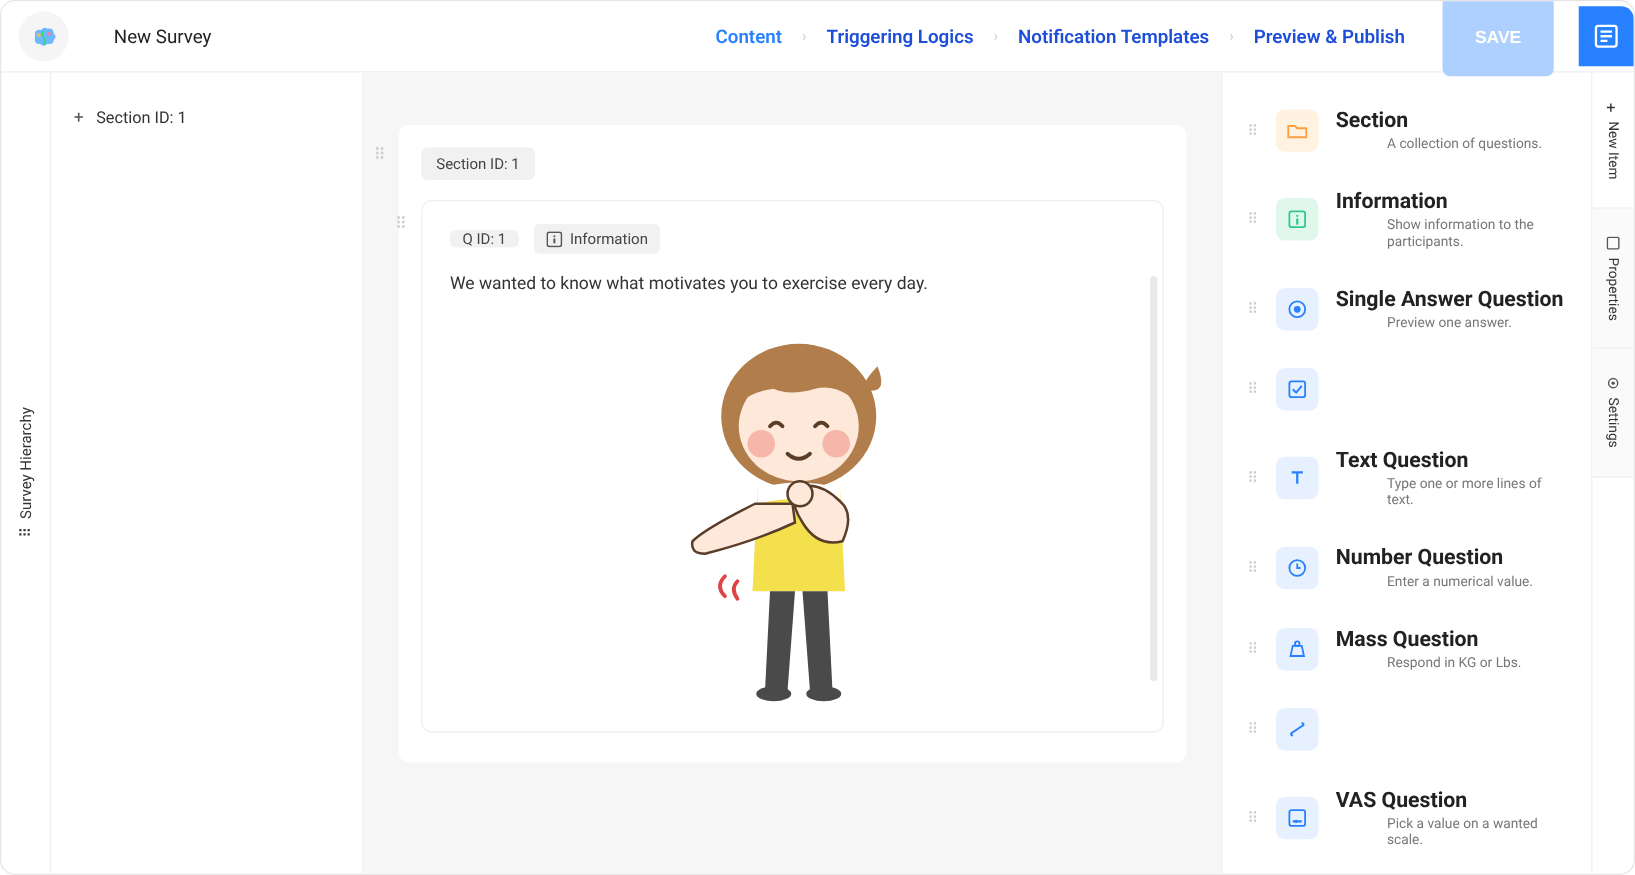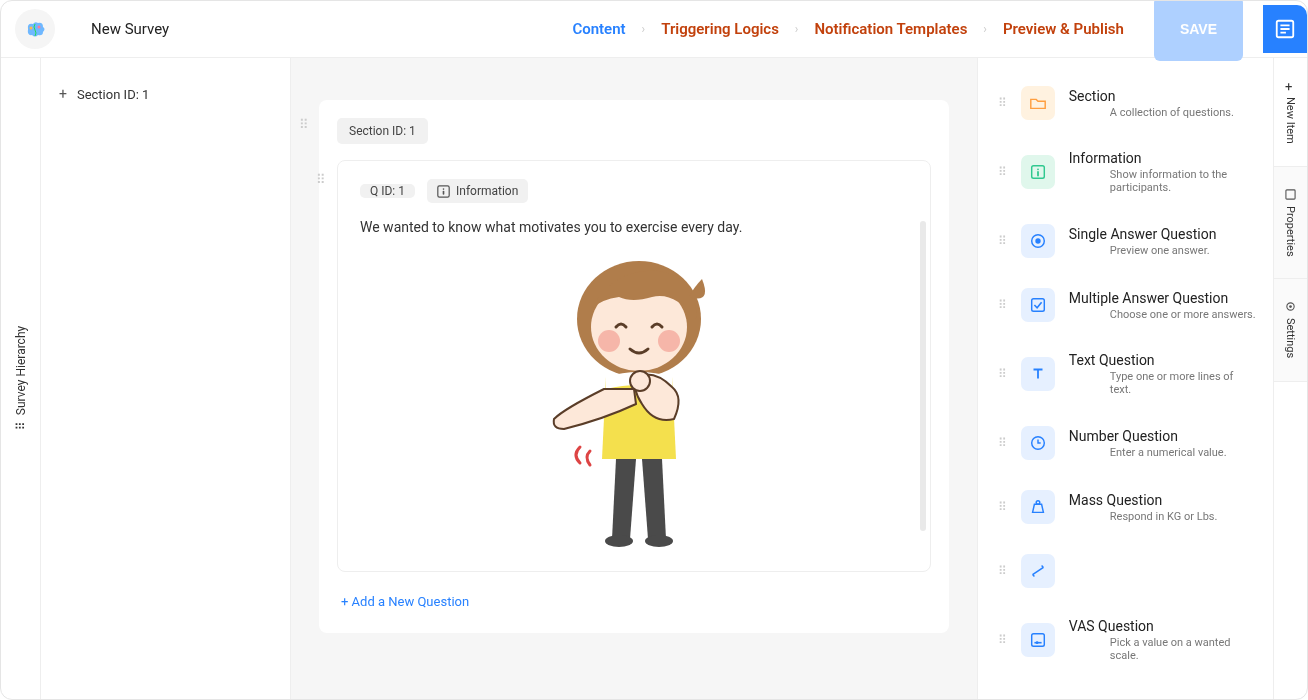--- a/index.html
+++ b/index.html
@@ -5,21 +5,21 @@
   * { box-sizing: border-box; margin: 0; padding: 0; }
   html, body { width: 1308px; height: 700px; overflow: hidden; font-family: -apple-system, BlinkMacSystemFont, 'Segoe UI', Roboto, sans-serif; }
   body { display: flex; flex-direction: column; background: #fff; border-radius: 12px; border: 1px solid #e5e5e5; }
 
   
   .header { display: flex; align-items: center; height: 57px; border-bottom: 1px solid #eee; padding: 0 0 0 14px; }
   .logo { width: 40px; height: 40px; border-radius: 50%; background: #f5f5f5; display: flex; align-items: center; justify-content: center; margin-right: 36px; }
   .logo svg { width: 24px; height: 18px; }
   .survey-title { font-size: 15px; color: #222; }
   .header-tabs { margin-left: auto; display: flex; align-items: center; gap: 0; }
-  .header-tab { font-size: 15px; font-weight: 600; color: #c2410c; padding: 0 16px; cursor: pointer; }
+  .header-tab { font-size: 15px; font-weight: 600; color: #1d4ed8; padding: 0 16px; cursor: pointer; }
   .header-tab.active { color: #2781ff; }
   .tab-sep { color: #ccc; font-size: 12px; }
   .save-btn { margin-left: 14px; background: #aed0ff; color: #fff; font-weight: 700; border: none; border-radius: 6px; padding: 24px 26px; font-size: 14px; cursor: pointer; }
   .right-panel-toggle { margin-left: 20px; width: 44px; height: 48px; background: #2781ff; border-radius: 0 10px 0 0; display: flex; align-items: center; justify-content: center; cursor: pointer; }
   .right-panel-toggle svg { width: 22px; height: 22px; stroke: #fff; fill: none; }
 
   
   .main { flex: 1; display: flex; overflow: hidden; }
 
   
@@ -36,36 +36,36 @@
   .drag-handle { color: #ccc; cursor: grab; font-size: 13px; line-height: 1; user-select: none; }
   .section-drag { position: absolute; left: 8px; top: 60px; }
   .card { background: #fff; border-radius: 8px; padding: 18px 18px 24px 18px; position: relative; }
   .section-badge { display: inline-block; background: #f1f1f1; border-radius: 5px; padding: 6px 12px; font-size: 12px; color: #444; margin-bottom: 16px; }
   .question-card { border: 1px solid #eee; border-radius: 8px; padding: 18px 22px 22px 22px; position: relative; }
   .q-drag { position: absolute; left: -22px; top: 12px; }
   .q-header { display: flex; align-items: center; gap: 12px; margin-bottom: 16px; }
   .q-id { background: #f1f1f1; border-radius: 5px; padding: 0 10px; font-size: 12px; color: #444; }
   .q-type { background: #f1f1f1; border-radius: 5px; padding: 5px 10px; font-size: 12px; color: #444; display: flex; align-items: center; gap: 6px; }
   .q-type svg { width: 13px; height: 13px; }
-  .q-text { font-size: 14px; color: #333; margin-bottom: 6px; }
+  .q-text { font-size: 14px; color: #333; margin-bottom: 20px; }
   .illustration { display: flex; justify-content: center; padding: 8px 0 0 0; }
   .scrollbar-v { position: absolute; right: 4px; top: 60px; bottom: 40px; width: 6px; background: #e9e9e9; border-radius: 3px; }
   .add-question { color: #2781ff; font-size: 13px; margin-top: 22px; cursor: pointer; padding-left: 4px; }
 
   
   .illustration svg { width: 220px; height: 300px; }
 
   
   .items-panel { width: 296px; border-left: 1px solid #eee; overflow-y: auto; padding: 28px 16px 20px 20px; }
   .item-row { display: flex; align-items: center; gap: 14px; margin-bottom: 30px; cursor: grab; }
   .item-row .drag-handle { color: #ccc; font-size: 12px; }
   .item-icon { width: 34px; height: 34px; border-radius: 7px; display: flex; align-items: center; justify-content: center; flex-shrink: 0; }
   .item-icon svg { width: 18px; height: 18px; }
   .item-text { display: flex; flex-direction: column; }
-  .item-title { font-size: 14px; font-weight: 400; color: #222; }
+  .item-title { font-size: 17px; font-weight: 700; color: #222; }
   .item-desc { font-size: 11px; color: #777; margin-top: 2px; margin-left: 41px; }
 
   .ic-section { background: #fff2e0; }
   .ic-section svg { stroke: #ff9f40; fill: none; }
   .ic-info { background: #e0f7ec; }
   .ic-info svg { stroke: #2fc88f; fill: none; }
   .ic-blue { background: #e6f0ff; }
   .ic-blue svg { stroke: #2781ff; fill: none; }
 
   
@@ -181,21 +181,20 @@
             <path d="M92 210 L88 290 L106 290 L112 210 Z" fill="#4a4a4a"></path>
             <path d="M118 210 L124 290 L142 290 L138 210 Z" fill="#4a4a4a"></path>
 
             <ellipse cx="95" cy="292" rx="14" ry="6" fill="#4a4a4a"></ellipse>
             <ellipse cx="135" cy="292" rx="14" ry="6" fill="#4a4a4a"></ellipse>
           </svg>
         </div>
         <div class="scrollbar-v"></div>
       </div>
 
-      <div class="add-question">+ Add a New Question</div>
     </div>
   </div>
 
   <div class="items-panel" id="items-panel">
       <div class="item-row">
         <span class="drag-handle">⠿</span>
         <div class="item-icon ic-section">
           <svg viewBox="0 0 20 20">
             <path d="M2 6 L8 6 L10 8 L18 8 L18 16 L2 16 Z" stroke-width="1.6"></path>
           </svg>
@@ -232,24 +231,20 @@
           <span class="item-desc">Preview one answer.</span>
         </div>
       </div>
       <div class="item-row">
         <span class="drag-handle">⠿</span>
         <div class="item-icon ic-blue">
           <svg viewBox="0 0 20 20">
             <rect x="3" y="3" width="14" height="14" rx="2" stroke-width="1.6"></rect>
             <path d="M6 10 L9 13 L14 7" stroke-width="1.8"></path>
           </svg>
-        </div>
-        <div class="item-text">
-          <span class="item-title">Multiple Answer Question</span>
-          <span class="item-desc">Choose one or more answers.</span>
         </div>
       </div>
       <div class="item-row">
         <span class="drag-handle">⠿</span>
         <div class="item-icon ic-blue">
           <svg viewBox="0 0 20 20">
             <path d="M5 5 L15 5 M10 5 L10 15" stroke-width="2"></path>
           </svg>
         </div>
         <div class="item-text">

